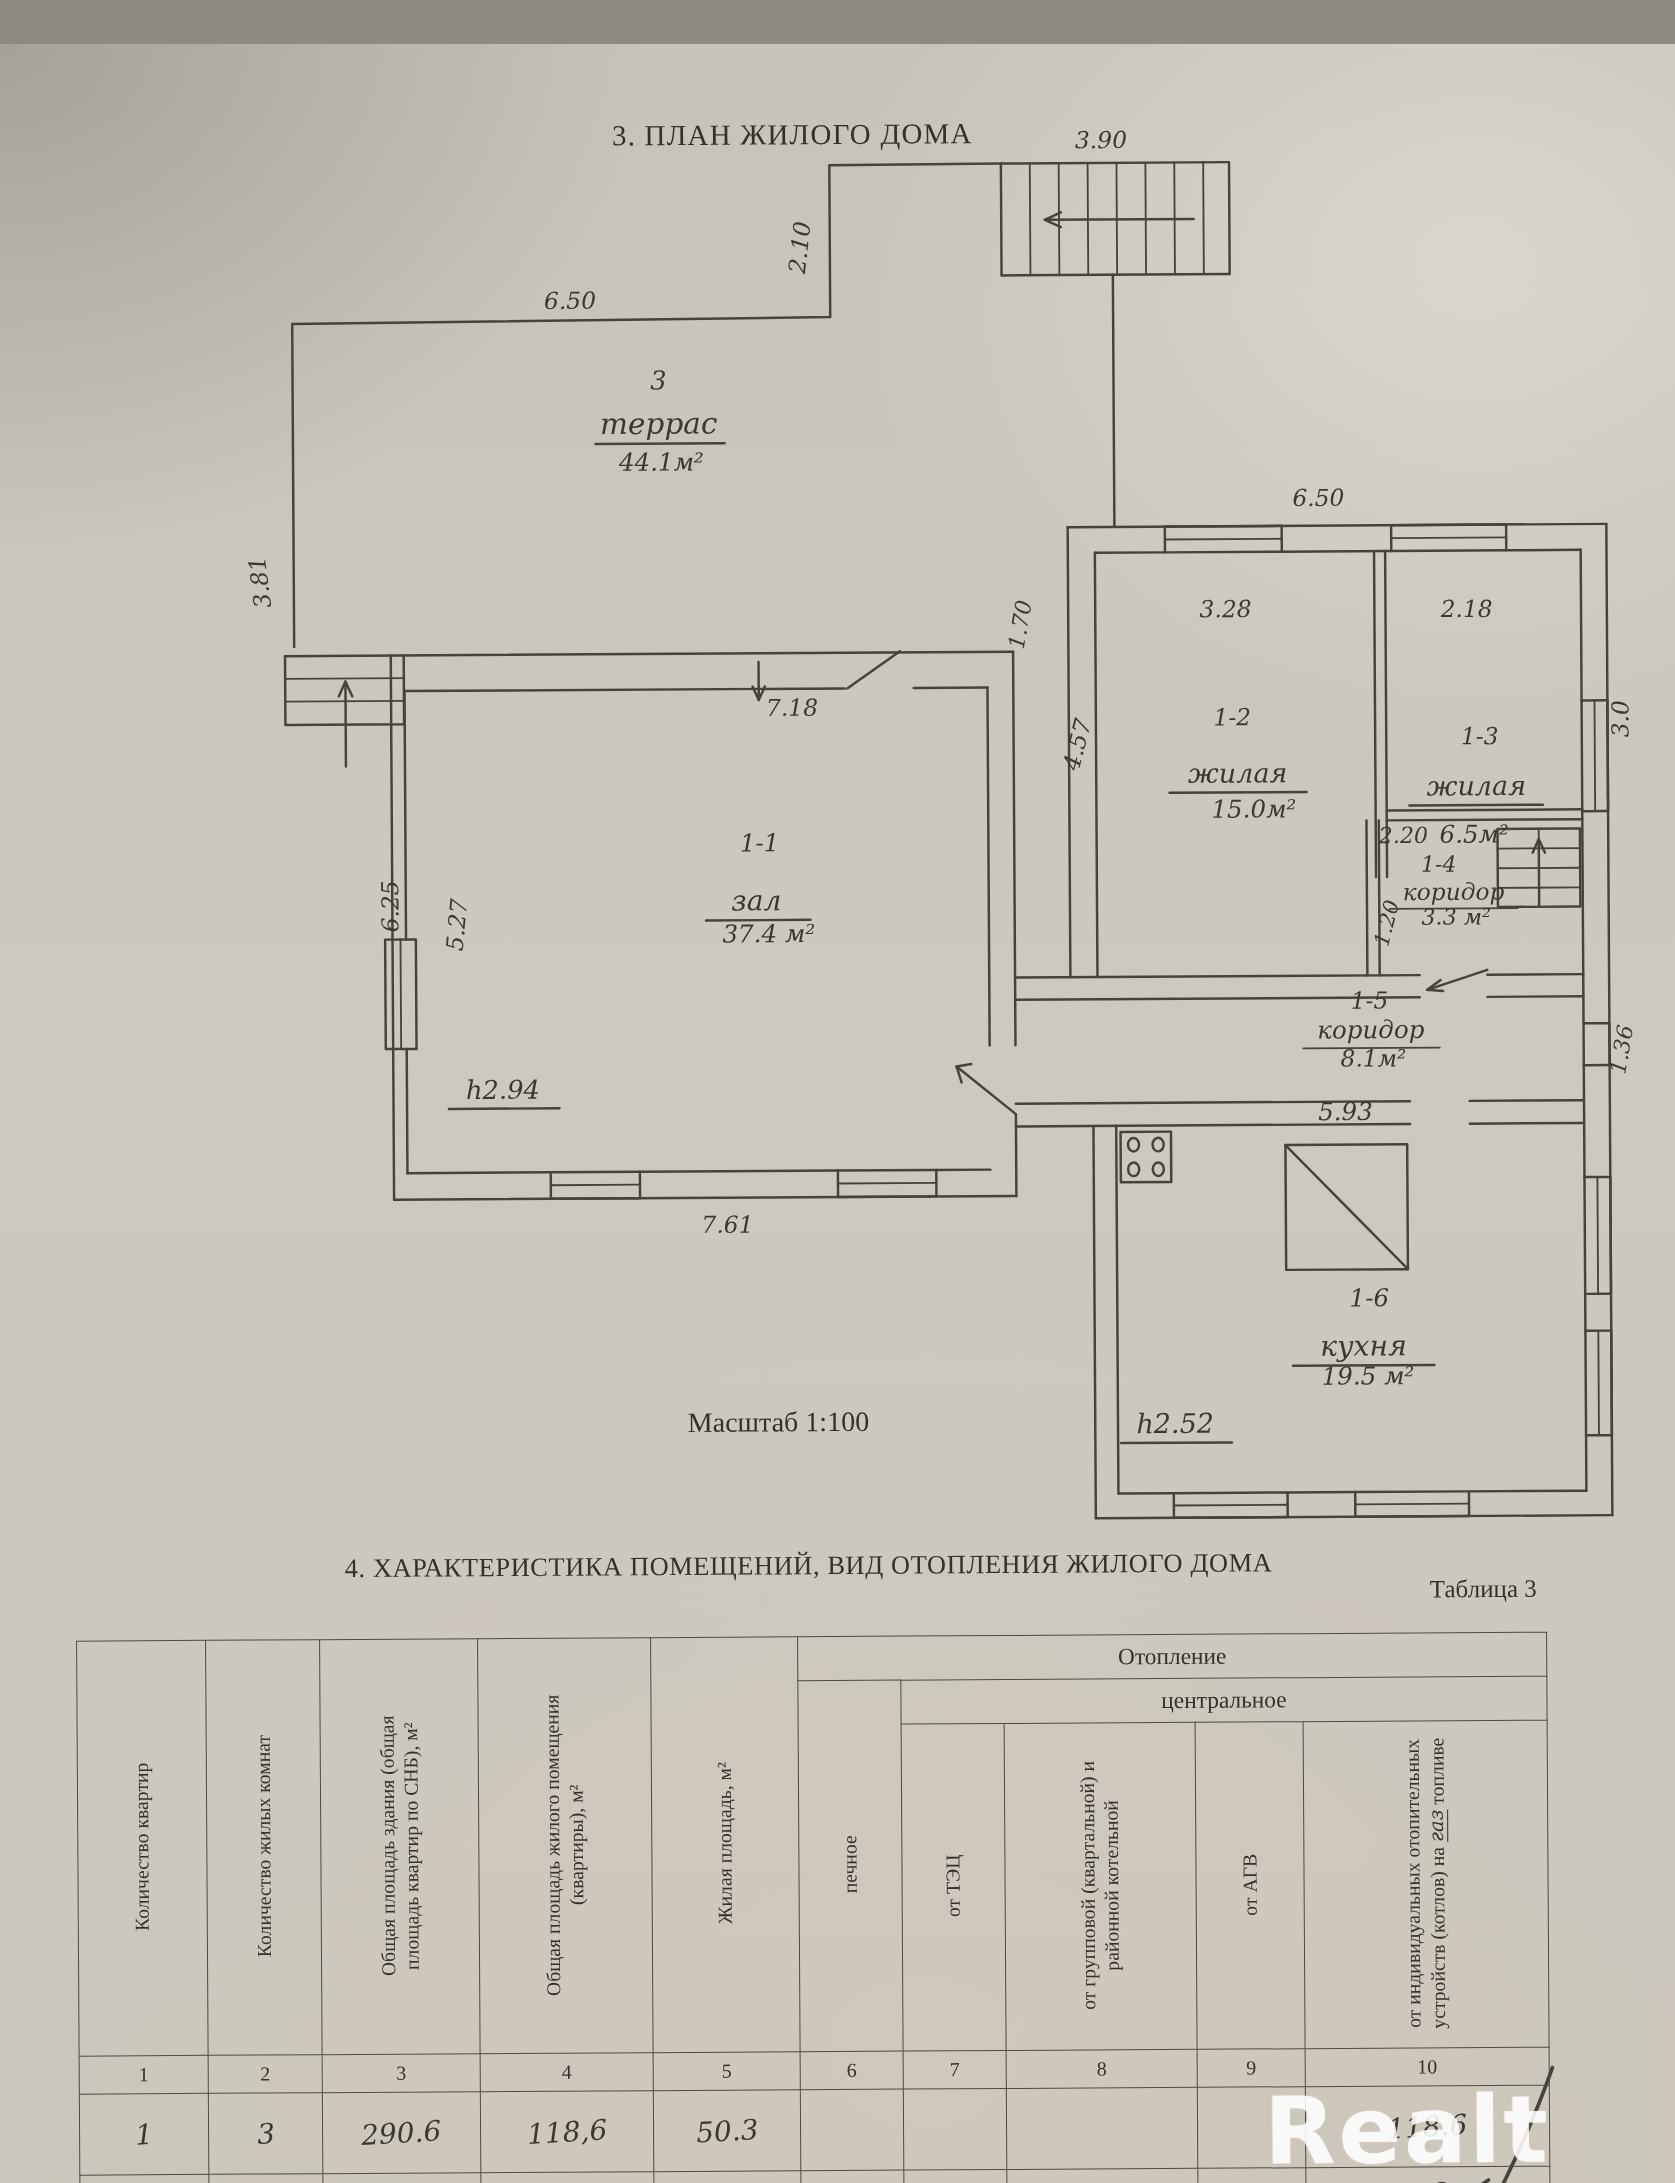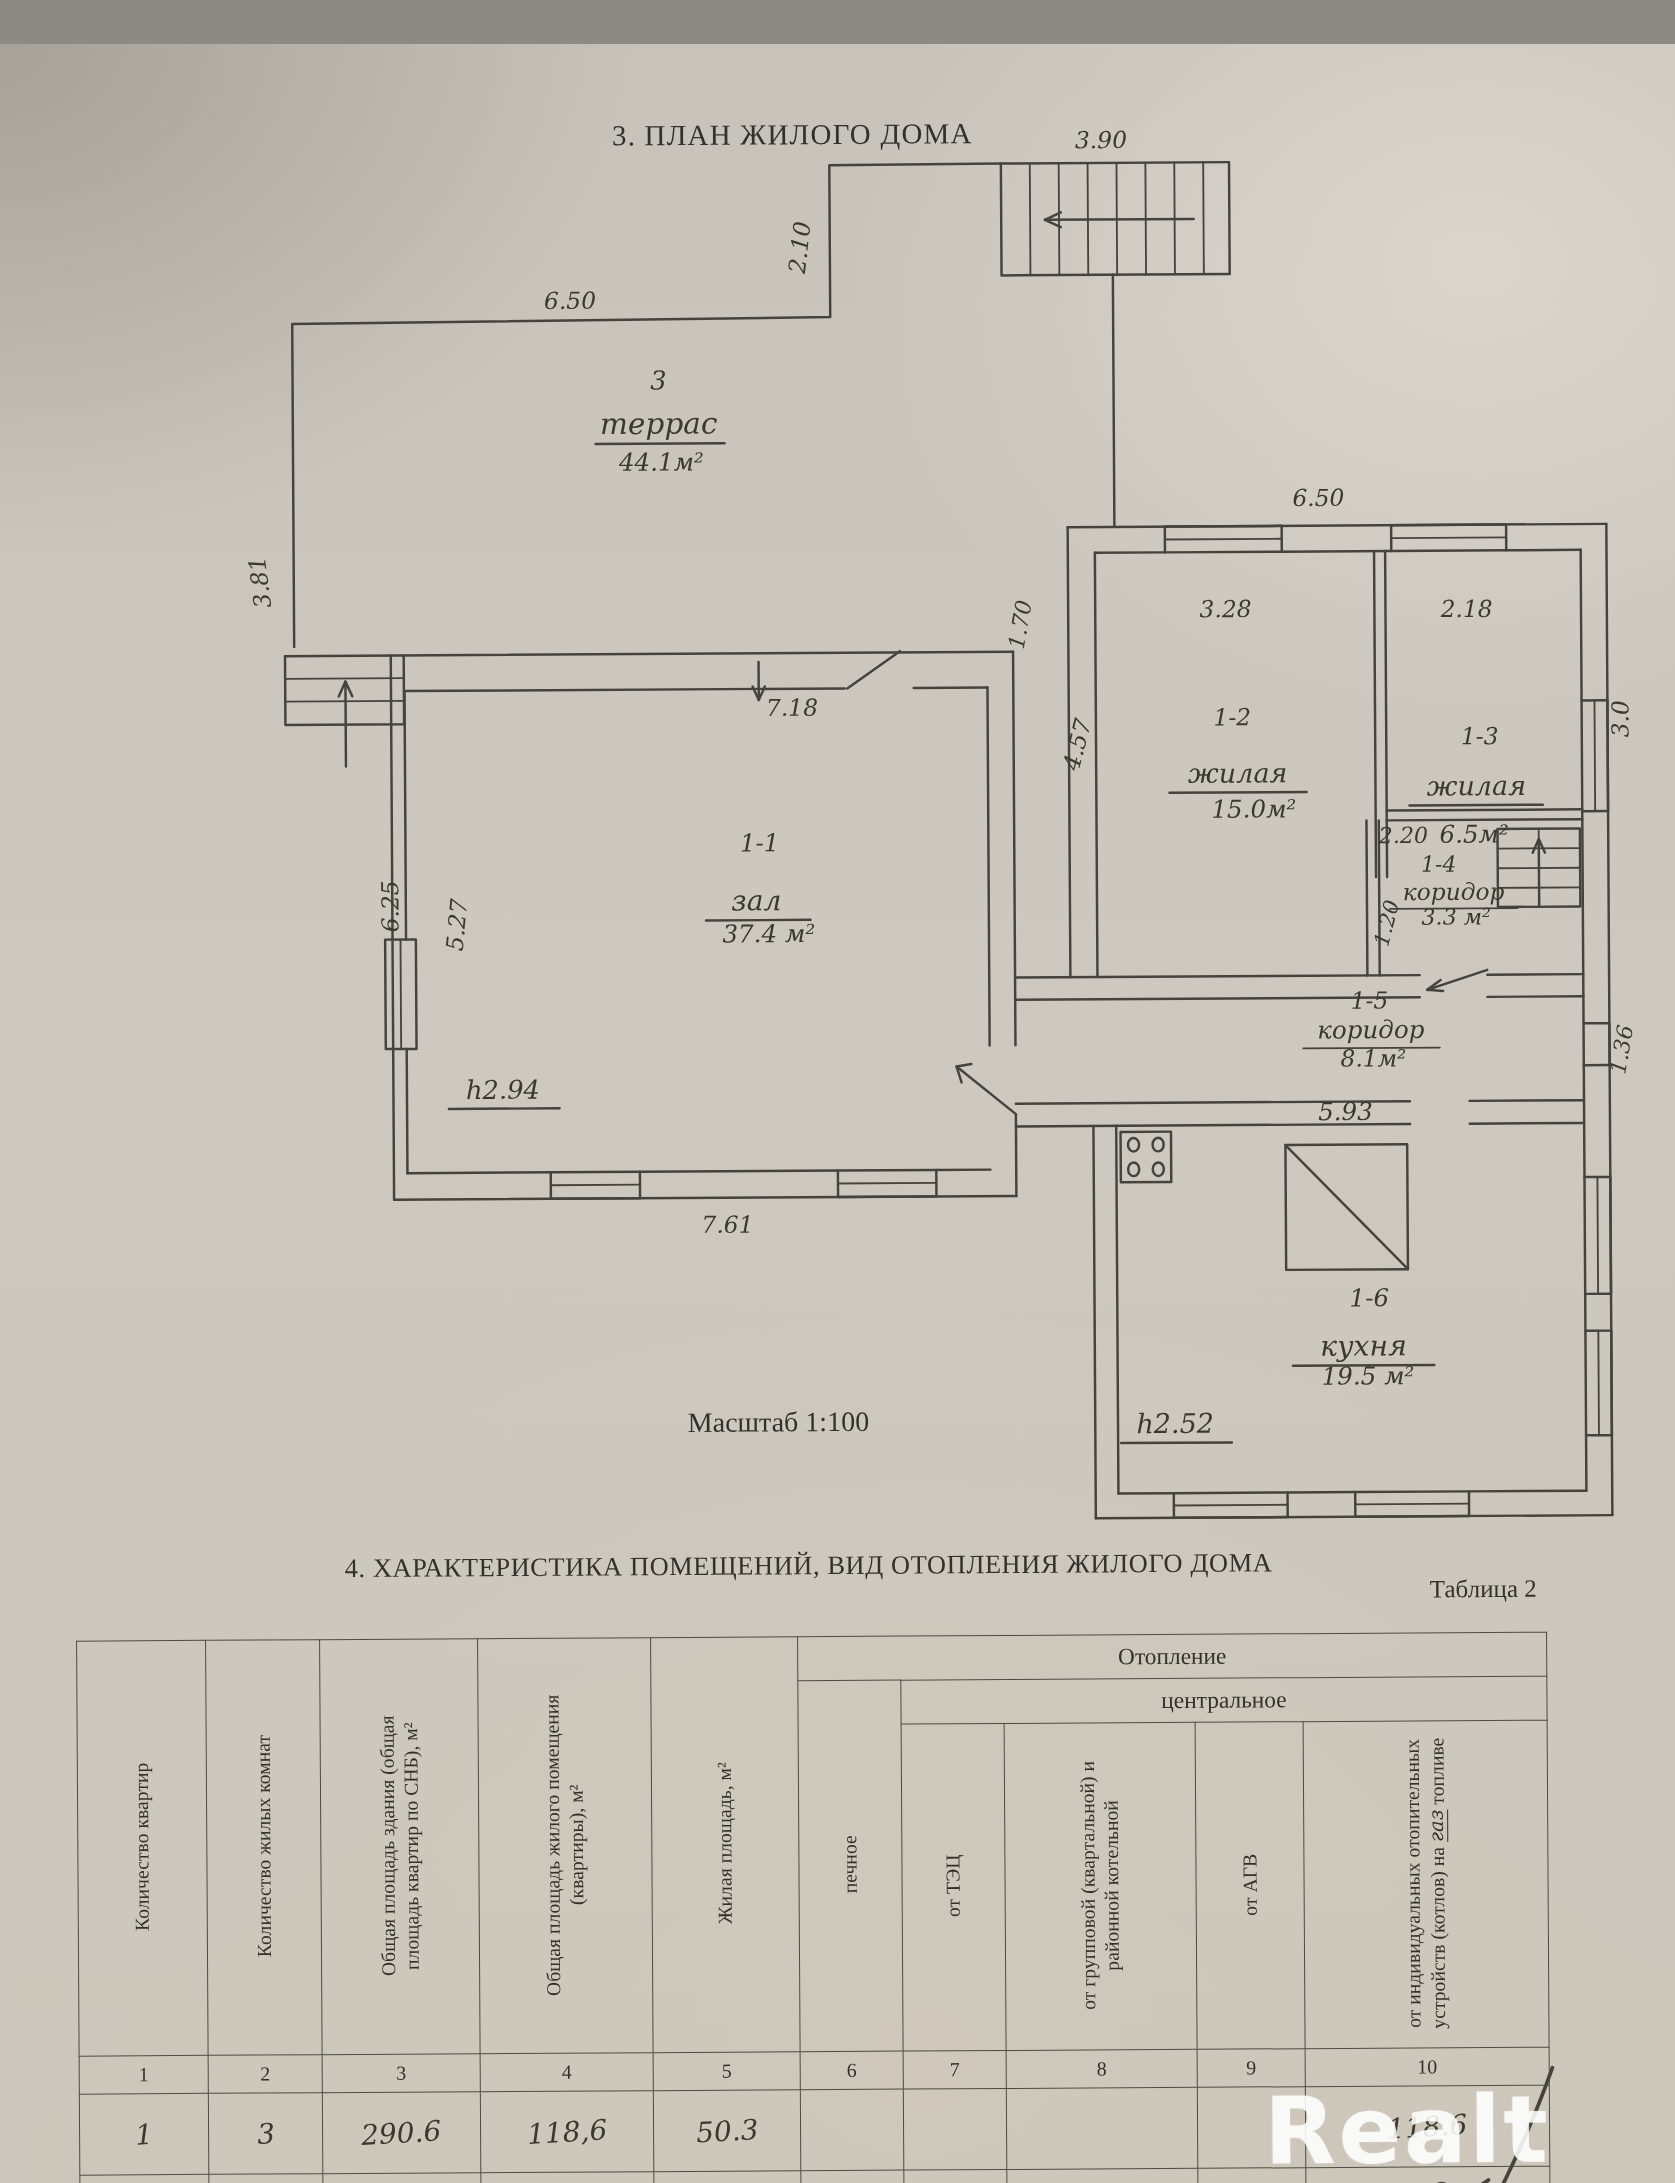--- a/index.html
+++ b/index.html
@@ -204,21 +204,21 @@
     <text x="2650" y="1645" font-size="36" text-anchor="middle" transform="rotate(-80 2650 1645)">1.36</text>
 
     <g>
       <path class="sig" d="M2515,3298 C2482,3390 2448,3462 2402,3548"></path>
       <path class="sig" d="M2298,3530 c8,-30 30,-52 44,-42 c16,12 0,48 -20,52 c-16,4 -16,-16 2,-22 c30,-10 58,-16 86,-38"></path>
     </g>
   </svg>
 
   <div class="scale printed">Масштаб 1:100</div>
   <div class="sec4 printed">4. ХАРАКТЕРИСТИКА ПОМЕЩЕНИЙ, ВИД ОТОПЛЕНИЯ ЖИЛОГО ДОМА</div>
-  <div class="tcap printed">Таблица 2</div>
+  <div class="tcap printed">Таблица 3</div>
 
   <table class="char">
     <colgroup>
       <col style="width:129px">
           <col style="width:114px">
           <col style="width:158px">
           <col style="width:173px">
           <col style="width:147px">
       <col style="width:103px">
           <col style="width:103px">

